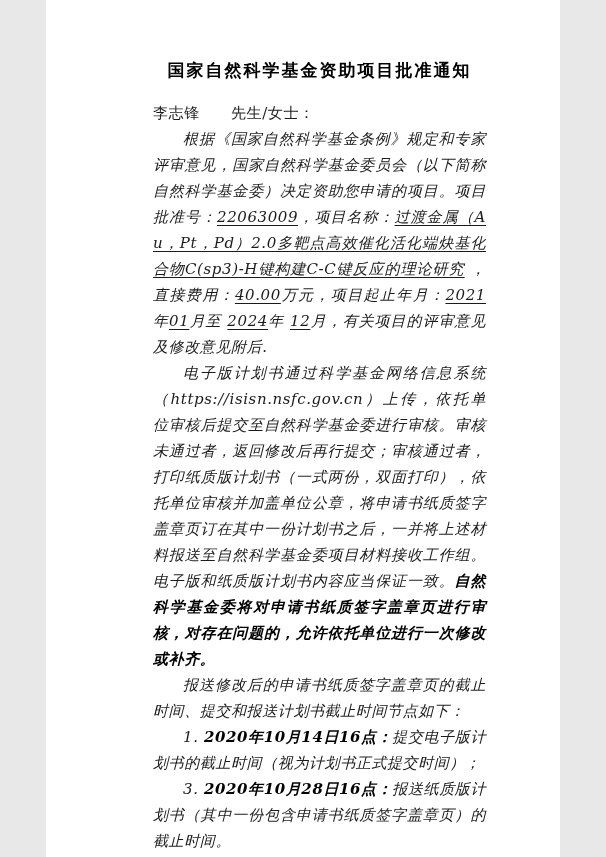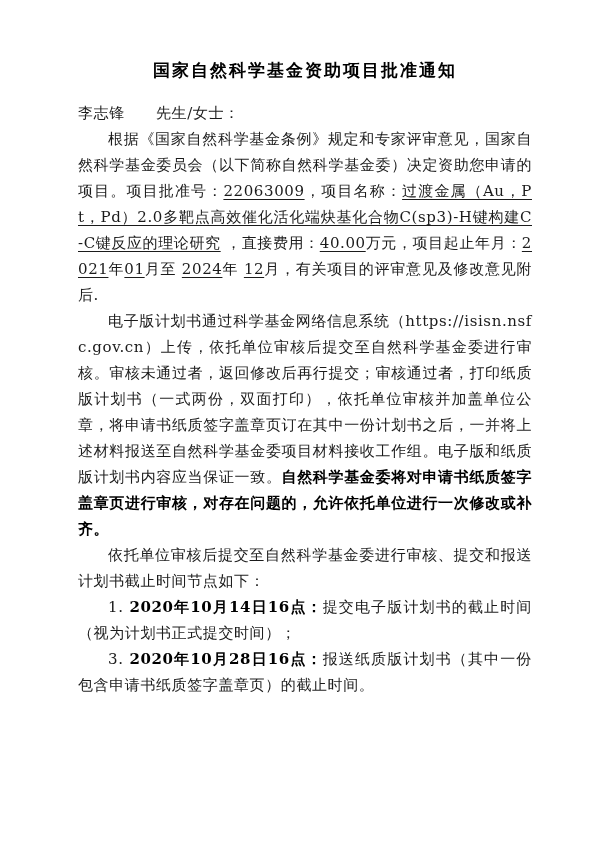--- a/index.html
+++ b/index.html
@@ -2,26 +2,26 @@
 <html><head>
 <meta charset="utf-8">
 <style>
   html, body {
     margin: 0;
     padding: 0;
     background: #e8e8e8;
   }
   .page {
     position: relative;
-    width: 606px;
+    width: 514px;
     height: 857px;
     margin: 0 auto;
     background: #ffffff;
     box-sizing: border-box;
-    padding: 56px 74px 0 78px;
+    padding: 56px 74px 0 107px;
     font-family: "DejaVu Serif", "Liberation Serif", serif;
     color: #1b1b1b;
     overflow: hidden;
   }
   .doc-title {
     font-size: 17px;
     font-weight: 700;
     color: #000;
     text-align: center;
     letter-spacing: 2px;
@@ -32,37 +32,38 @@
     margin: 0;
     font-size: 15px;
     line-height: 26px;
     letter-spacing: 0.6px;
     text-align: justify;
     text-justify: inter-ideograph;
     word-break: break-all;
   }
   .doc-body p.indent {
     text-indent: 2em;
+    font-style: italic;
   }
   .doc-body span.b {
     font-weight: 700;
     color: #000;
   }
   .doc-body span.u {
     text-decoration: underline;
     text-decoration-thickness: 1px;
     text-underline-offset: 3px;
   }
 </style>
 </head>
 <body>
 
 <div class="page">
   <h1 class="doc-title">国家自然科学基金资助项目批准通知</h1>
   <div class="doc-body">
       <p><span>李志锋　　先生/女士：</span></p>
       <p class="indent"><span>根据《国家自然科学基金条例》规定和专家评审意见，国家自然科学基金委员会（以下简称自然科学基金委）决定资助您申请的项目。项目批准号：</span><span class="u">22063009</span><span>，项目名称：</span><span class="u">过渡金属（Au，Pt，Pd）2.0多靶点高效催化活化端炔基化合物C(sp3)-H键构建C-C键反应的理论研究</span><span> ，直接费用：</span><span class="u">40.00</span><span>万元，项目起止年月：</span><span class="u">2021</span><span>年</span><span class="u">01</span><span>月至 </span><span class="u">2024</span><span>年 </span><span class="u">12</span><span>月，有关项目的评审意见及修改意见附后.</span></p>
       <p class="indent"><span>电子版计划书通过科学基金网络信息系统（https://isisn.nsfc.gov.cn）上传，依托单位审核后提交至自然科学基金委进行审核。审核未通过者，返回修改后再行提交；审核通过者，打印纸质版计划书（一式两份，双面打印），依托单位审核并加盖单位公章，将申请书纸质签字盖章页订在其中一份计划书之后，一并将上述材料报送至自然科学基金委项目材料接收工作组。电子版和纸质版计划书内容应当保证一致。</span><span class="b">自然科学基金委将对申请书纸质签字盖章页进行审核，对存在问题的，允许依托单位进行一次修改或补齐。</span></p>
-      <p class="indent"><span>依托单位审核后提交至自然科学基金委进行审核、提交和报送计划书截止时间节点如下：</span></p>
+      <p class="indent"><span>报送修改后的申请书纸质签字盖章页的截止时间、提交和报送计划书截止时间节点如下：</span></p>
       <p class="indent"><span>1. </span><span class="b">2020年10月14日16点：</span><span>提交电子版计划书的截止时间（视为计划书正式提交时间）；</span></p>
       <p class="indent"><span>3. </span><span class="b">2020年10月28日16点：</span><span>报送纸质版计划书（其中一份包含申请书纸质签字盖章页）的截止时间。</span></p>
     </div>
 </div>
 
 </body></html>

